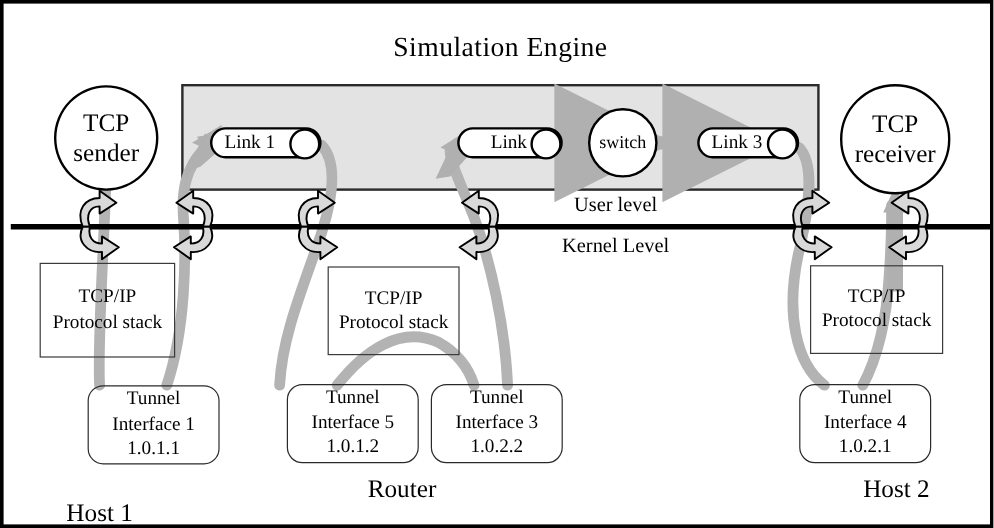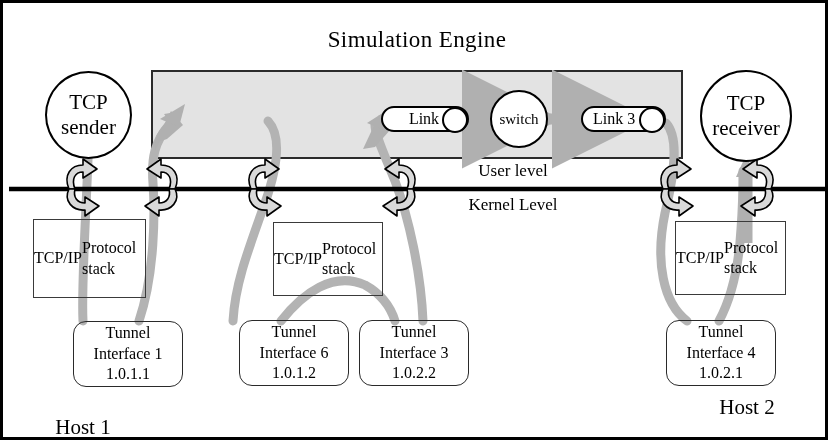--- a/index.html
+++ b/index.html
@@ -105,21 +105,21 @@
   #user-level-label  { left: 440px; top: 158px; width: 140px; font-size: 17px; }
   #kernel-level-label{ left: 440px; top: 192px; width: 140px; font-size: 17px; }
 
   
   .stack-box {
     position: absolute;
     border: 1.6px solid #3a3a3a;
     background: transparent;
     box-sizing: border-box;
     display: flex;
-    flex-direction: row;
+    flex-direction: column;
     align-items: center;
     justify-content: center;
     font-size: 16px;
     line-height: 1.28;
   }
   #stack-host1  { left: 30px;  top: 216px; width: 113px; height: 79px; }
   #stack-router { left: 270px; top: 219px; width: 110px; height: 74px; }
   #stack-host2  { left: 672px; top: 218px; width: 111px; height: 74px; }
 
   
@@ -230,20 +230,24 @@
   <div class="node-circle" id="tcp-sender">
     <span>TCP</span>
     <span>sender</span>
   </div>
 
   <div class="node-circle" id="tcp-receiver">
     <span>TCP</span>
     <span>receiver</span>
   </div>
 
+  <div class="link-pill" id="link1">
+    <span>Link 1</span>
+    <span class="queue"></span>
+  </div>
 
   <div class="link-pill" id="link2">
     <span>Link 2</span>
     <span class="queue"></span>
   </div>
 
   <div class="node-circle" id="switch-node">
     <span>switch</span>
   </div>
 
@@ -271,32 +275,33 @@
   </div>
 
   <div class="tunnel-box" id="tunnel1">
     <span>Tunnel</span>
     <span>Interface 1</span>
     <span>1.0.1.1</span>
   </div>
 
   <div class="tunnel-box" id="tunnel2">
     <span>Tunnel</span>
-    <span>Interface 6</span>
+    <span>Interface 5</span>
     <span>1.0.1.2</span>
   </div>
 
   <div class="tunnel-box" id="tunnel3">
     <span>Tunnel</span>
     <span>Interface 3</span>
     <span>1.0.2.2</span>
   </div>
 
   <div class="tunnel-box" id="tunnel4">
     <span>Tunnel</span>
     <span>Interface 4</span>
     <span>1.0.2.1</span>
   </div>
 
   <div class="lbl caption" id="caption-host1">Host 1</div>
+  <div class="lbl caption" id="caption-router">Router</div>
   <div class="lbl caption" id="caption-host2">Host 2</div>
 
 </div>
 
 </body></html>

